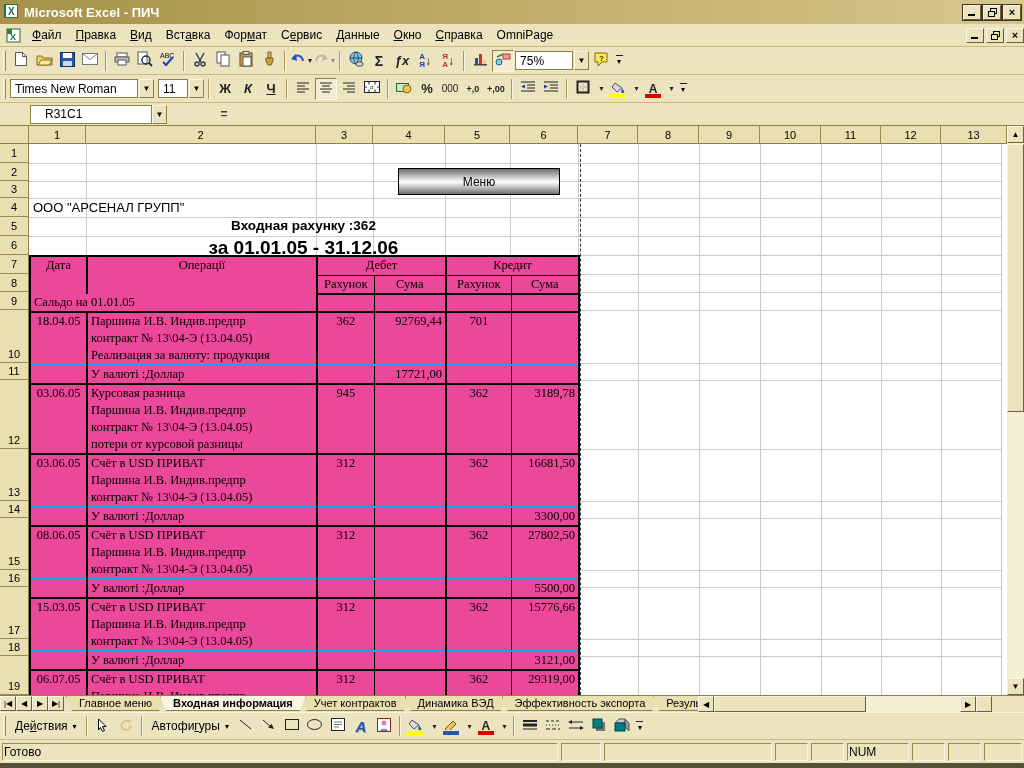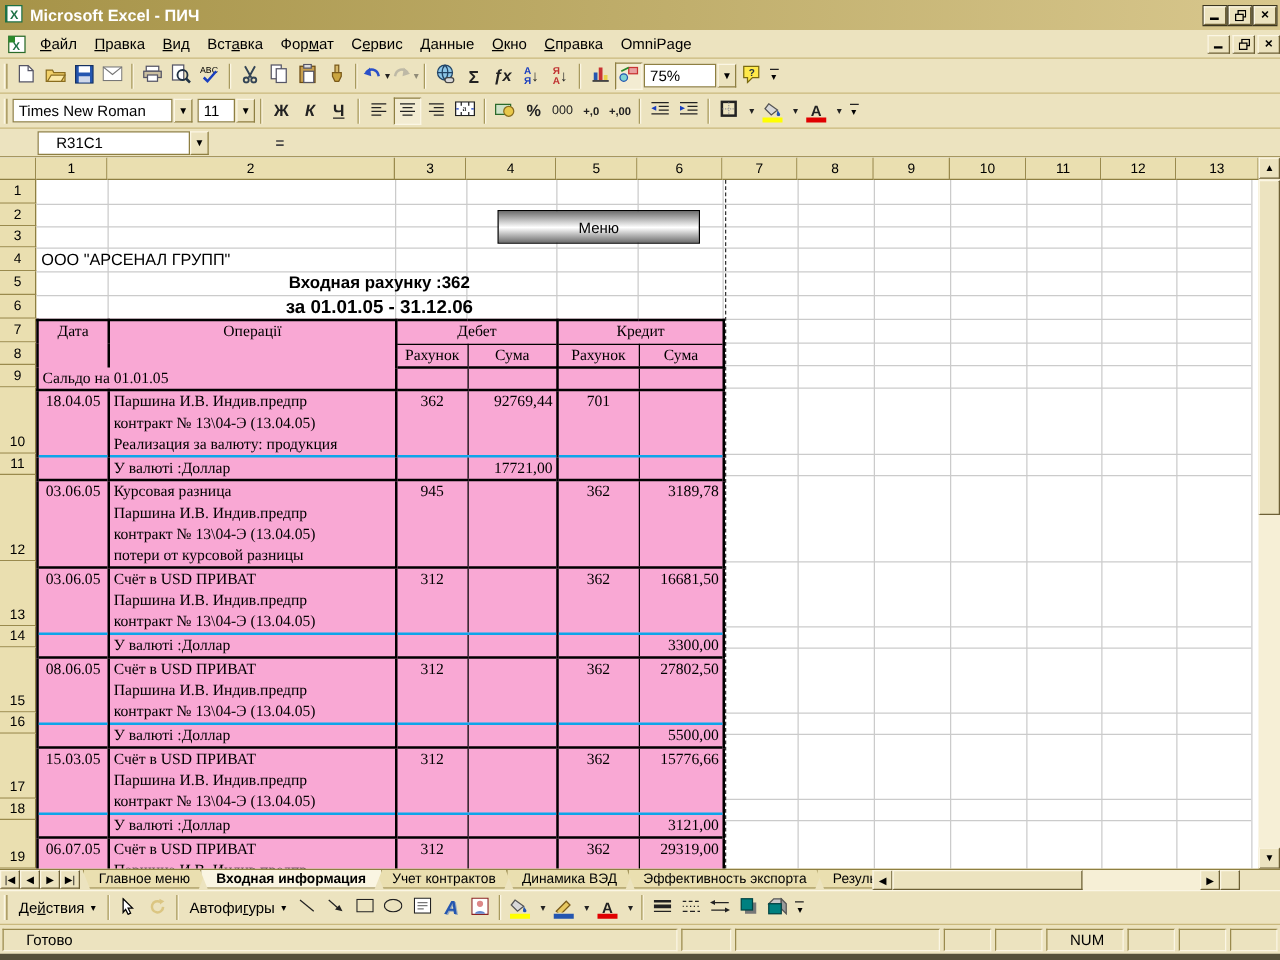--- a/index.html
+++ b/index.html
@@ -64,24 +64,24 @@
   .gv{position:absolute;top:18px;bottom:0;width:1px;background:var(--grid-line,#CCC)}
   .gh{position:absolute;left:29px;width:972px;height:1px;background:var(--grid-line,#CCC)}
   .pbreak{position:absolute;left:580px;top:18px;bottom:0;width:0;border-left:1px dashed #333}
 
   .menu-btn{position:absolute;left:398px;top:42px;width:162px;height:27px;border:1px solid #000;
     background:linear-gradient(180deg,#6f6f6f 0%,#d9d9d9 38%,#ffffff 52%,#c9c9c9 70%,#6f6f6f 100%);
     display:flex;align-items:center;justify-content:center;font-size:12px;color:#000}
   .serif{font-family:Liberation Sans, sans-serif}
   .t-company{position:absolute;left:33px;top:74px;font-size:13px}
   .t-card{position:absolute;left:29px;top:92px;width:549px;text-align:center;font-weight:bold;font-size:13.5px}
-  .t-period{position:absolute;left:29px;top:111px;width:549px;text-align:center;font-weight:bold;font-size:15px}
+  .t-period{position:absolute;left:29px;top:111px;width:549px;text-align:center;font-weight:bold;font-size:19px}
 
   table.acct{position:absolute;left:29px;top:129px;width:549px;border-collapse:collapse;table-layout:fixed;
-    font-family:"Liberation Serif",serif;font-size:12.5px;background:#f9a8d4}
+    font-family:"Liberation Serif",serif;font-size:12.5px;background:#ec4899}
   table.acct td{padding:0 3px;vertical-align:top;line-height:17px;overflow:hidden;white-space:nowrap}
   .c{text-align:center}.r{text-align:right}.l{text-align:left}
   .t2l{border-left:2px solid #000}.t2r{border-right:2px solid #000}.t2t{border-top:2px solid #000}
   .t2b{border-bottom:2px solid #000}.t1r{border-right:1px solid #000}.t1t{border-top:2px solid #0ea5e9}
   .t1b{border-bottom:1px solid #000}
 
   
   .vscroll{position:absolute;top:126px;left:1007px;width:17px;height:569px;background:#F6EFD6}
   .sbtn{width:17px;height:17px;background:var(--chrome,#ECE3BF);border:1px solid;
     border-color:#FBF6E4 #6d6036 #6d6036 #FBF6E4;display:flex;align-items:center;justify-content:center;font-size:8px}
@@ -105,21 +105,21 @@
 
   
   .drawbar{position:absolute;top:712px;left:0;width:1024px;height:28px;display:flex;align-items:center;
     gap:1px;padding:0 2px;border-top:1px solid #FBF6E4;border-bottom:1px solid #C9B97E;font-size:12px}
   .ddbtn{display:flex;align-items:center;gap:3px;padding:0 5px;height:22px}
 
   
   .statusbar{position:absolute;top:741px;left:0;width:1024px;height:22px;display:flex;align-items:center;
     gap:3px;font-size:12px;padding:0 2px}
   .inset{border:1px solid;border-color:#9A8A4D #FBF6E4 #FBF6E4 #9A8A4D;height:18px;display:flex;
-    align-items:center;padding:0 18px}
+    align-items:center;padding:0 1px}
   .bottomstrip{position:absolute;top:763px;left:0;width:1024px;height:5px;background:#55503A}
 </style>
 </head>
 <body>
 
 <div id="screen">
 
   <div class="titlebar">
     <span>
       <svg width="16" height="16">

